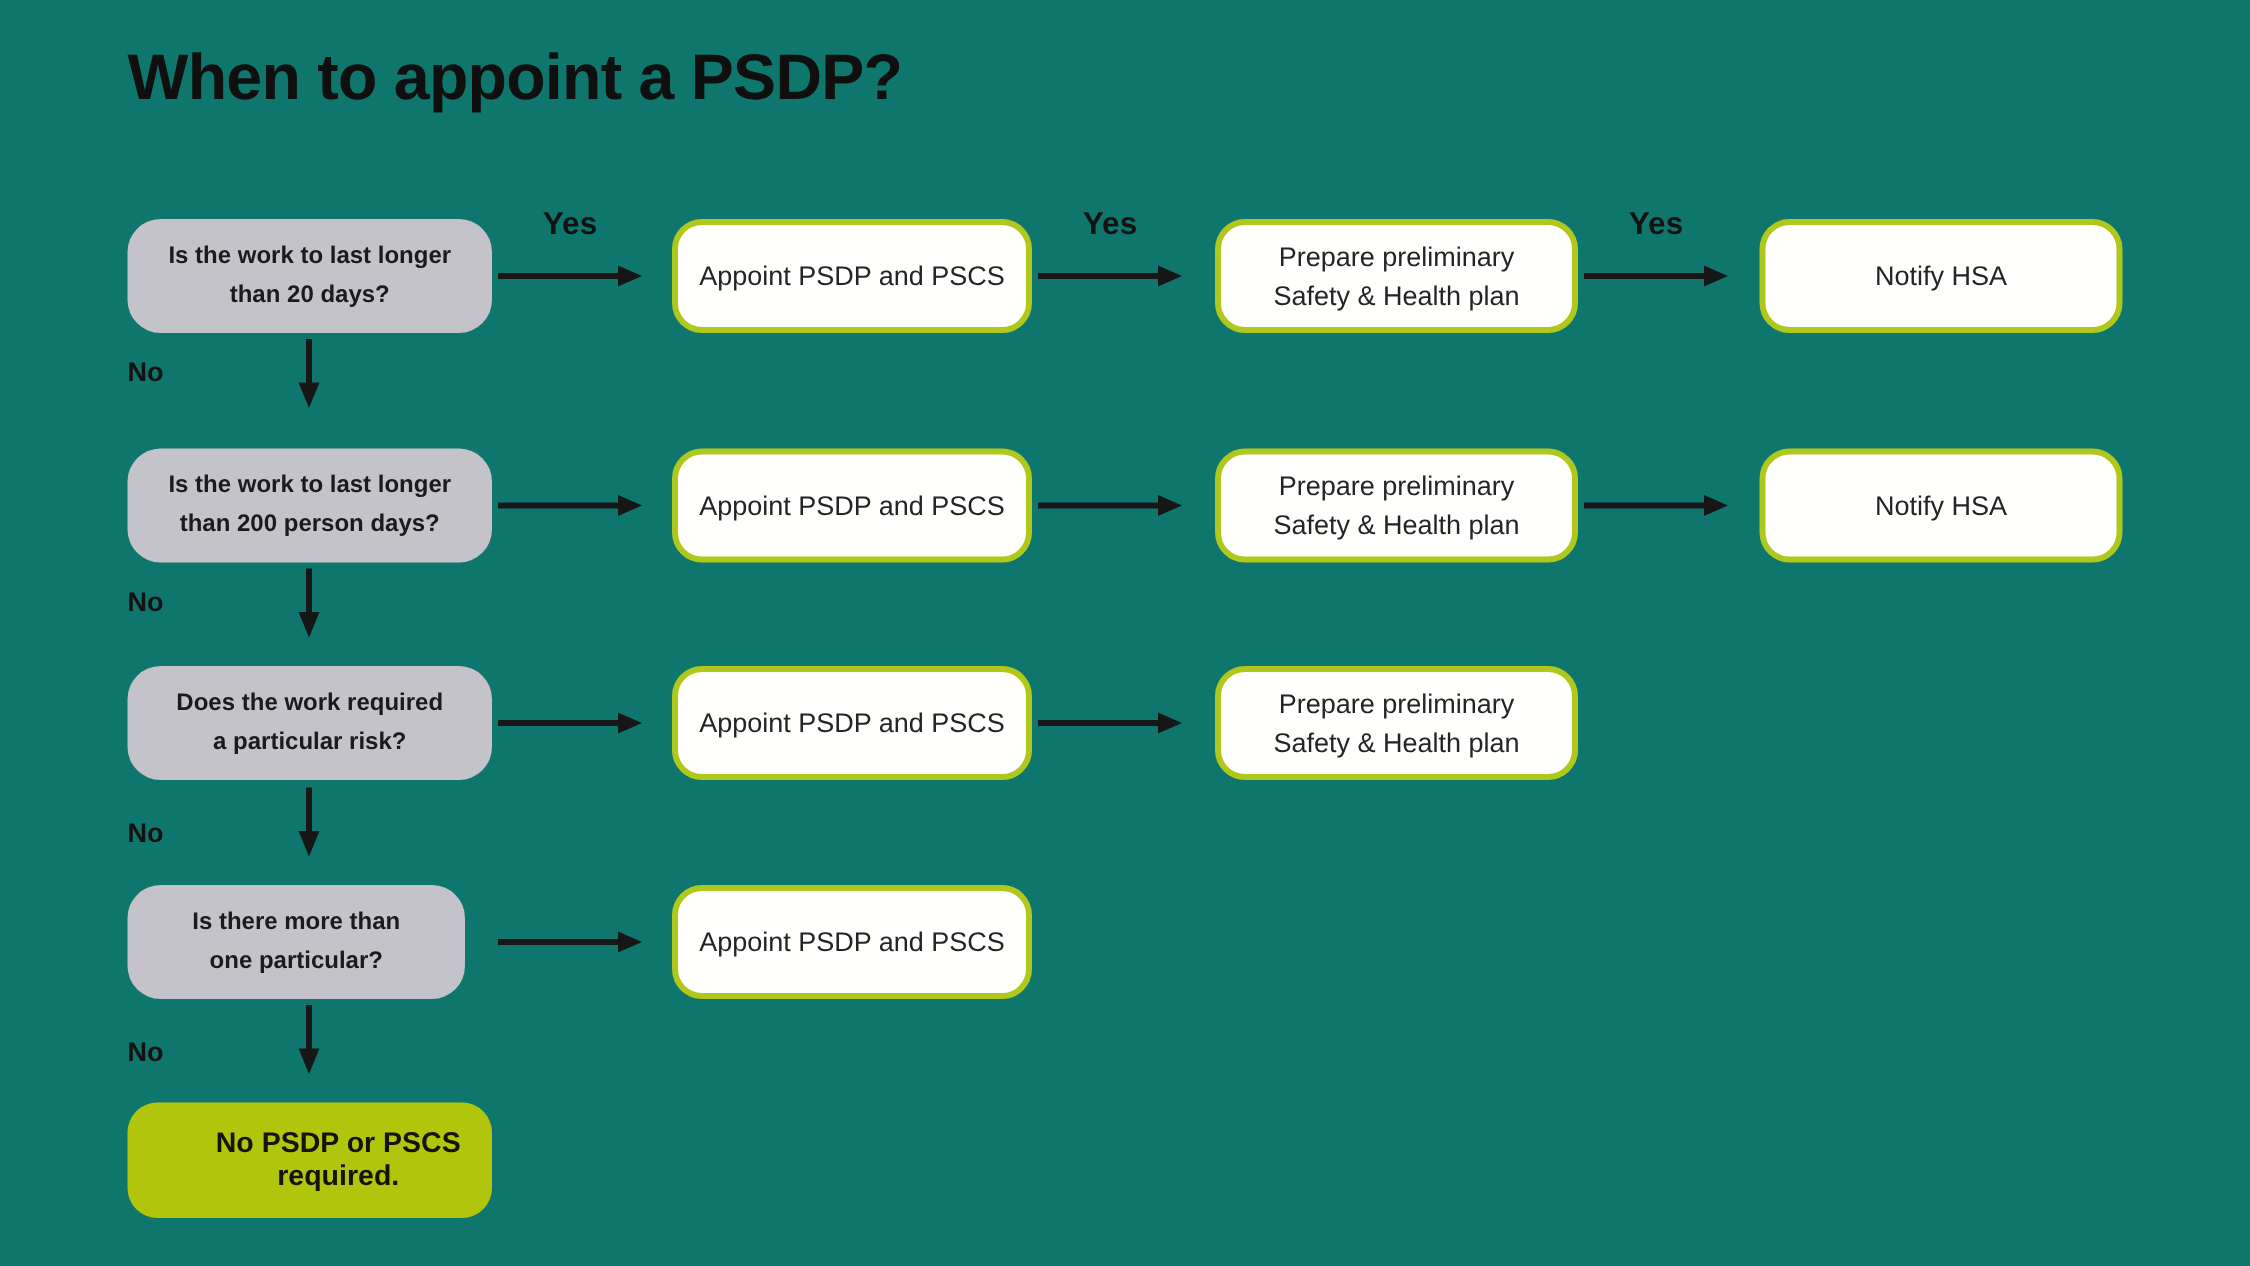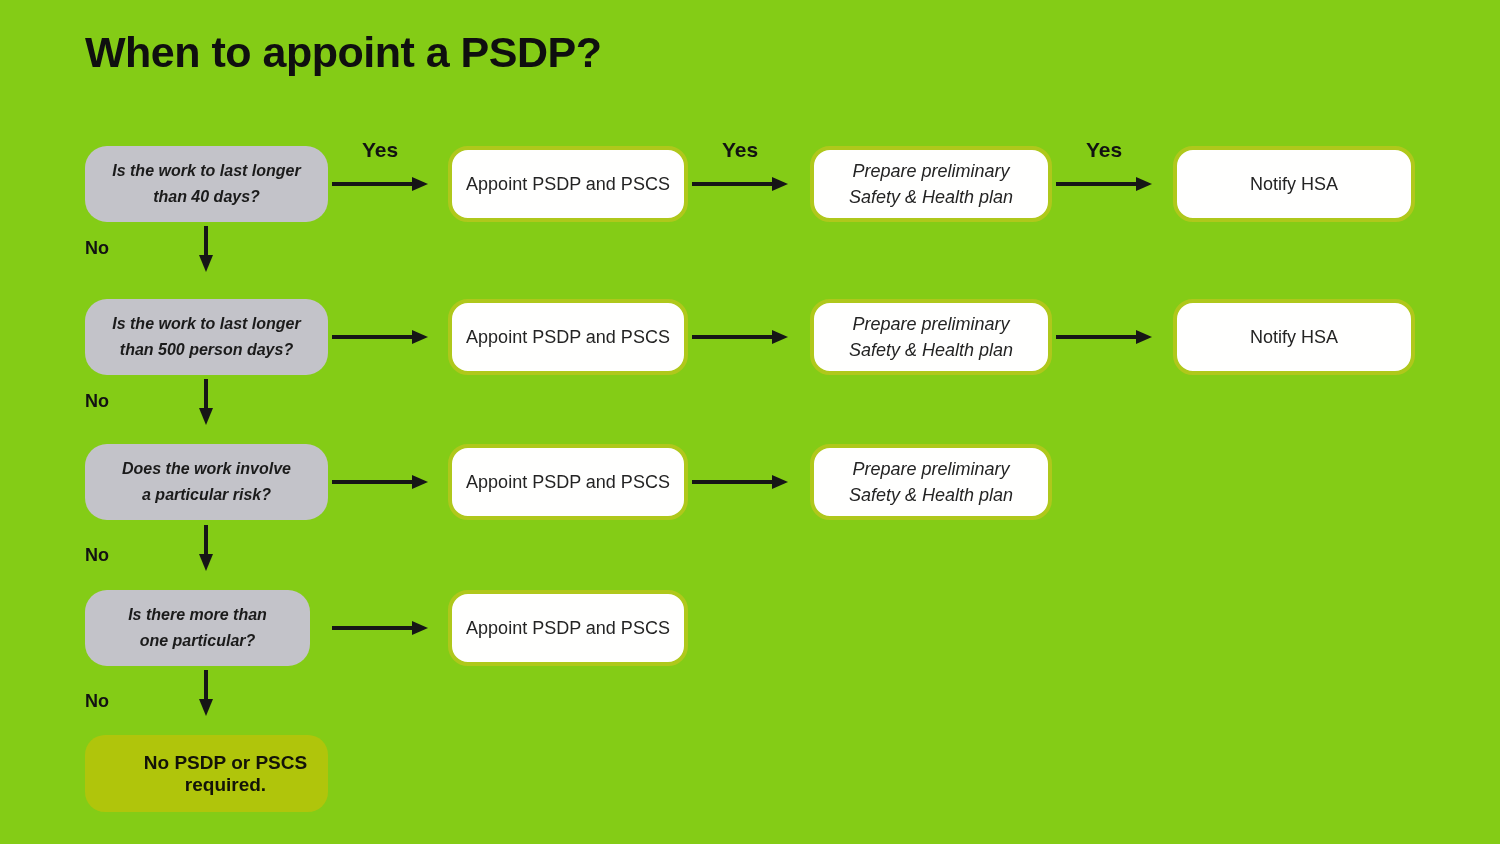--- a/index.html
+++ b/index.html
@@ -1,20 +1,20 @@
 <!DOCTYPE html>
 <html><head>
 <meta charset="utf-8">
 <style>
   html, body { margin: 0; padding: 0; background: #ffffff; }
   .canvas {
     position: relative;
     width: 1500px;
     height: 844px;
-    background: #84cc16;
+    background: #0f766e;
     font-family: "Liberation Sans", "DejaVu Sans", sans-serif;
     overflow: hidden;
   }
   .title {
     position: absolute;
     left: 85px;
     top: 28px;
     font-size: 43px;
     font-weight: 700;
     color: #0f0f0f;
@@ -22,21 +22,21 @@
   }
   .box {
     position: absolute;
     display: flex;
     align-items: center;
     justify-content: center;
     text-align: center;
     box-sizing: border-box;
     padding: 4px 10px;
   }
-  .box .line { display: block; font-style: italic; }
+  .box .line { display: block; }
   .q {
     background: #c3c3c9;
     border-radius: 22px;
     font-weight: 700;
     font-size: 16px;
     line-height: 26px;
     color: #1b1b1b;
   }
   .a {
     background: #fffffe;
@@ -69,21 +69,21 @@
 </head>
 <body>
 
 <div class="canvas">
 
   <div class="title">When to appoint a PSDP?</div>
 
   <div class="box q" style="left:85px; top:146px; width:243px; height:76px">
     <div>
       <span class="line">Is the work to last longer</span>
-      <span class="line">than 40 days?</span>
+      <span class="line">than 20 days?</span>
     </div>
   </div>
   <span class="lbl yes" style="left:332px; top:138px">Yes</span>
   <svg class="arrow" style="left:332px; top:176px" width="96" height="16">
     <line x1="0" y1="8" x2="80" y2="8"></line>
       <polygon points="80,1 96,8 80,15"></polygon>
   </svg>
   <div class="box a" style="left:448px; top:146px; width:240px; height:76px">
     <span>Appoint PSDP and PSCS</span>
   </div>
@@ -109,21 +109,21 @@
 
   <span class="lbl no" style="left:85px; top:238px">No</span>
   <svg class="arrow" style="left:198px; top:226px" width="16" height="47">
     <line x1="8" y1="0" x2="8" y2="31"></line>
       <polygon points="1,29 15,29 8,46"></polygon>
   </svg>
 
   <div class="box q" style="left:85px; top:299px; width:243px; height:76px">
     <div>
       <span class="line">Is the work to last longer</span>
-      <span class="line">than 500 person days?</span>
+      <span class="line">than 200 person days?</span>
     </div>
   </div>
   <svg class="arrow" style="left:332px; top:329px" width="96" height="16">
     <line x1="0" y1="8" x2="80" y2="8"></line>
       <polygon points="80,1 96,8 80,15"></polygon>
   </svg>
   <div class="box a" style="left:448px; top:299px; width:240px; height:76px">
     <span>Appoint PSDP and PSCS</span>
   </div>
   <svg class="arrow" style="left:692px; top:329px" width="96" height="16">
@@ -145,21 +145,21 @@
   </div>
 
   <span class="lbl no" style="left:85px; top:391px">No</span>
   <svg class="arrow" style="left:198px; top:379px" width="16" height="47">
     <line x1="8" y1="0" x2="8" y2="31"></line>
       <polygon points="1,29 15,29 8,46"></polygon>
   </svg>
 
   <div class="box q" style="left:85px; top:444px; width:243px; height:76px">
     <div>
-      <span class="line">Does the work involve</span>
+      <span class="line">Does the work required</span>
       <span class="line">a particular risk?</span>
     </div>
   </div>
   <svg class="arrow" style="left:332px; top:474px" width="96" height="16">
     <line x1="0" y1="8" x2="80" y2="8"></line>
       <polygon points="80,1 96,8 80,15"></polygon>
   </svg>
   <div class="box a" style="left:448px; top:444px; width:240px; height:76px">
     <span>Appoint PSDP and PSCS</span>
   </div>

